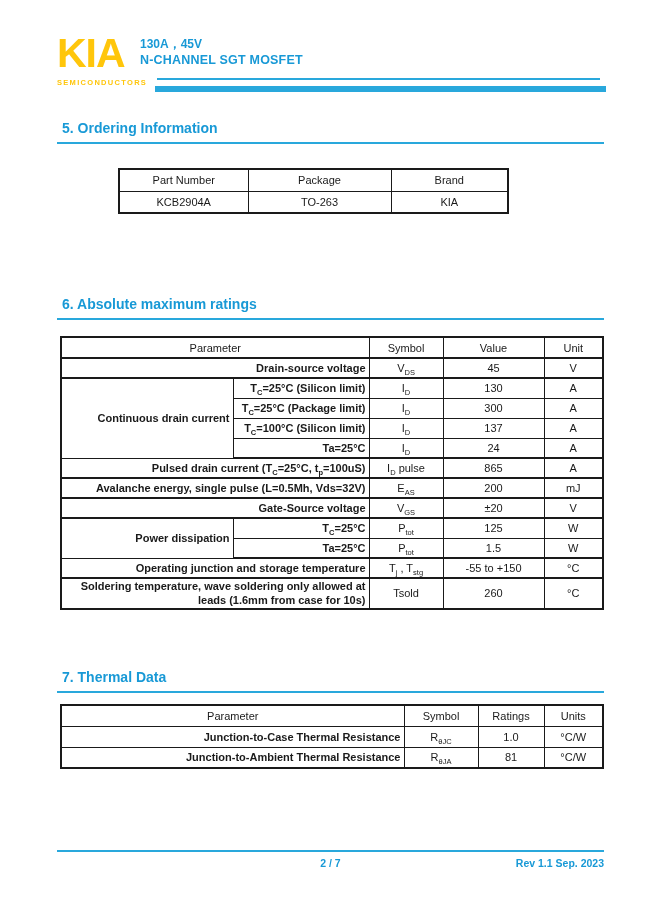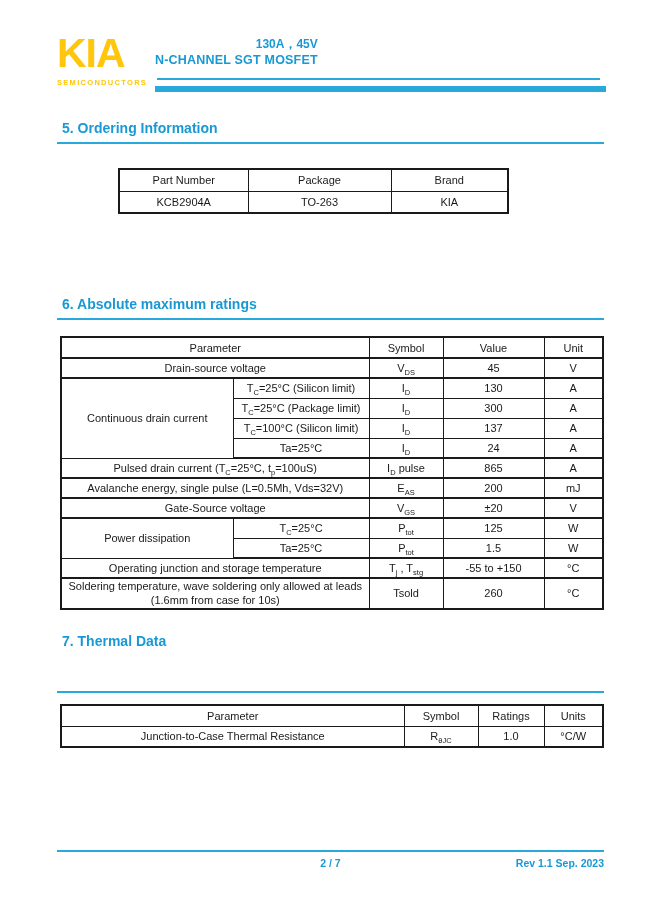--- a/index.html
+++ b/index.html
@@ -4,36 +4,36 @@
 <style>
   html,body{margin:0;padding:0;background:#ffffff;}
   .page{
     position:relative;width:649px;height:917px;background:#ffffff;overflow:hidden;
     font-family:"Liberation Sans",sans-serif;color:#1a1a1a;
   }
   
   .logo{position:absolute;left:57px;top:34px;}
   .logo-main{font-size:41px;font-weight:700;color:var(--logo-yellow);line-height:0.95;letter-spacing:-1px;}
   .logo-sub{font-size:7.5px;font-weight:700;color:var(--logo-yellow);letter-spacing:1.3px;margin-top:5px;}
-  .head-mid{position:absolute;left:155px;top:37px;color:var(--accent-text);text-align:right;}
+  .head-mid{position:absolute;left:140px;top:37px;color:var(--accent-text);}
   .head-spec1{font-size:12px;font-weight:700;line-height:1.25;}
   .head-spec2{font-size:12.5px;font-weight:700;line-height:1.35;letter-spacing:0.2px;}
   .part-number{position:absolute;right:47px;top:38px;font-size:29px;color:var(--accent-text);font-weight:400;}
   .rule-thin{position:absolute;left:157px;top:78px;width:443px;height:2px;background:var(--accent-bar);}
   .rule-thick{position:absolute;left:155px;top:86px;width:451px;height:6px;background:var(--accent-bar);}
   
   .sec-title{position:absolute;left:62px;font-size:14px;font-weight:700;color:var(--accent-text);}
   .sec-rule{position:absolute;left:57px;width:547px;height:2px;background:var(--accent-bar);}
   
   table.tbl{border-collapse:collapse;table-layout:fixed;position:absolute;font-size:11px;color:#1a1a1a;}
   table.tbl th,table.tbl td{border:1px solid #1a1a1a;overflow:hidden;}
   table.tbl{border:2px solid #1a1a1a;}
   table.tbl th{font-weight:400;text-align:center;}
   td.c{text-align:center;}
-  td.pl{text-align:center;padding:1px 3px;}
+  td.pl{text-align:right;padding:1px 3px;font-weight:bold;}
   tr.grp>td,tr.grp>th,td.bb2{border-bottom-width:2px;}
   sub{font-size:7.5px;line-height:0;}
   .ordering{left:118px;top:168px;width:389px;}
   .ordering tr{height:22px;padding-left:40px;}
   .ratings{left:60px;top:336px;width:542px;}
   .ratings tr{height:20px;}
   .ratings tr.hdr{height:21px;}
   .ratings tr.tall{height:31px;line-height:1.2;}
   .thermal{left:60px;top:704px;width:542px;}
   .thermal tr{height:21px;}
@@ -169,21 +169,21 @@
     </tr>
     <tr class="tall">
       <td colspan="2" class="pl">Soldering temperature, wave soldering only allowed at leads (1.6mm from case for 10s)</td>
       <td class="c">Tsold</td>
       <td class="c">260</td>
       <td class="c">°C</td>
     </tr>
   </tbody>
     </table>
 
-  <div class="sec-title" style="top:633px;">7. Thermal Data</div>
+  <div class="sec-title" style="top:669px;">7. Thermal Data</div>
   <div class="sec-rule" style="top:691px;"></div>
 
   <table class="tbl thermal">
     <colgroup>
         <col style="width:343px">
         <col style="width:74px">
         <col style="width:66px">
         <col style="width:59px">
       </colgroup>
     <tbody>
@@ -192,20 +192,26 @@
       <th>Symbol</th>
       <th>Ratings</th>
       <th>Units</th>
     </tr>
     <tr>
       <td class="pl">Junction-to-Case Thermal Resistance</td>
       <td class="c">R<sub>θJC</sub></td>
       <td class="c">1.0</td>
       <td class="c">°C/W</td>
     </tr>
+    <tr>
+      <td class="pl">Junction-to-Ambient Thermal Resistance</td>
+      <td class="c">R<sub>θJA</sub></td>
+      <td class="c">81</td>
+      <td class="c">°C/W</td>
+    </tr>
   </tbody>
     </table>
 
   <div class="footer-rule"></div>
   <div class="footer-page">2 / 7</div>
   <div class="footer-rev">Rev 1.1 Sep. 2023</div>
 
 </div>
 
 </body></html>

